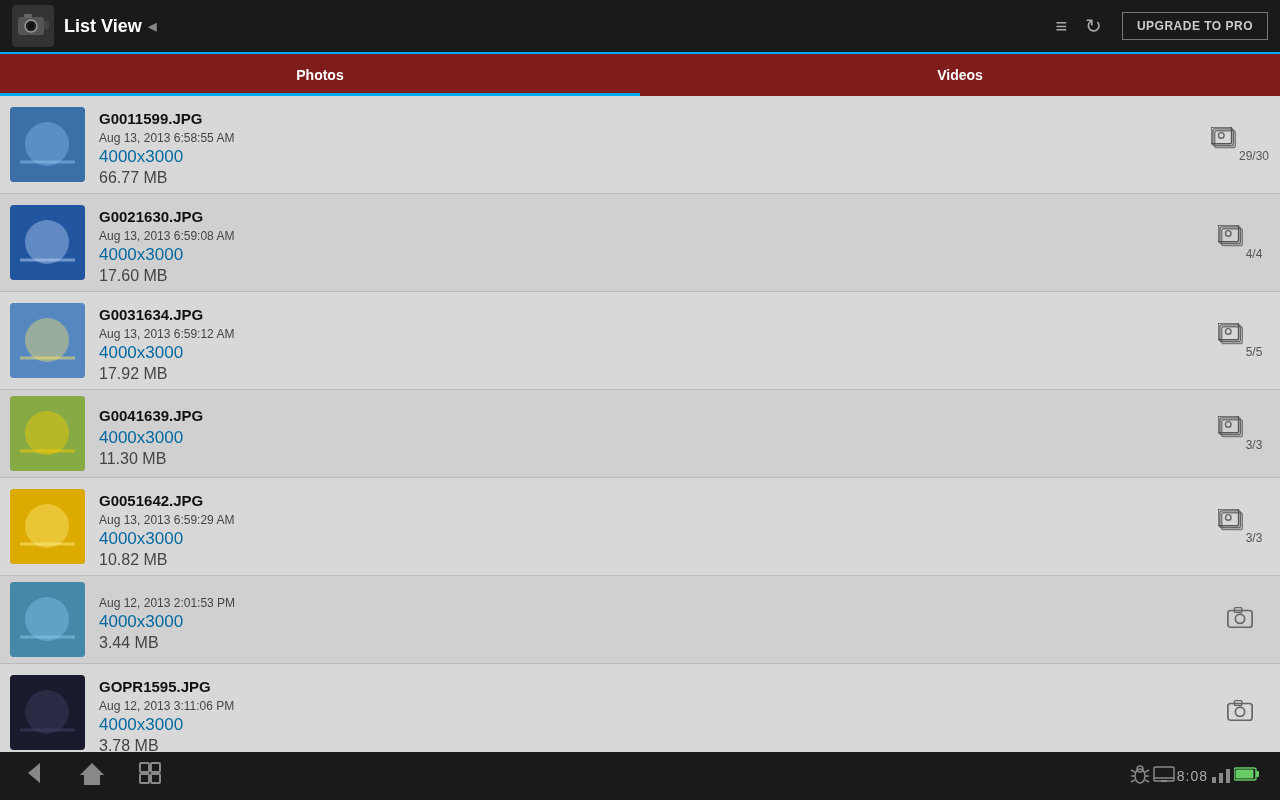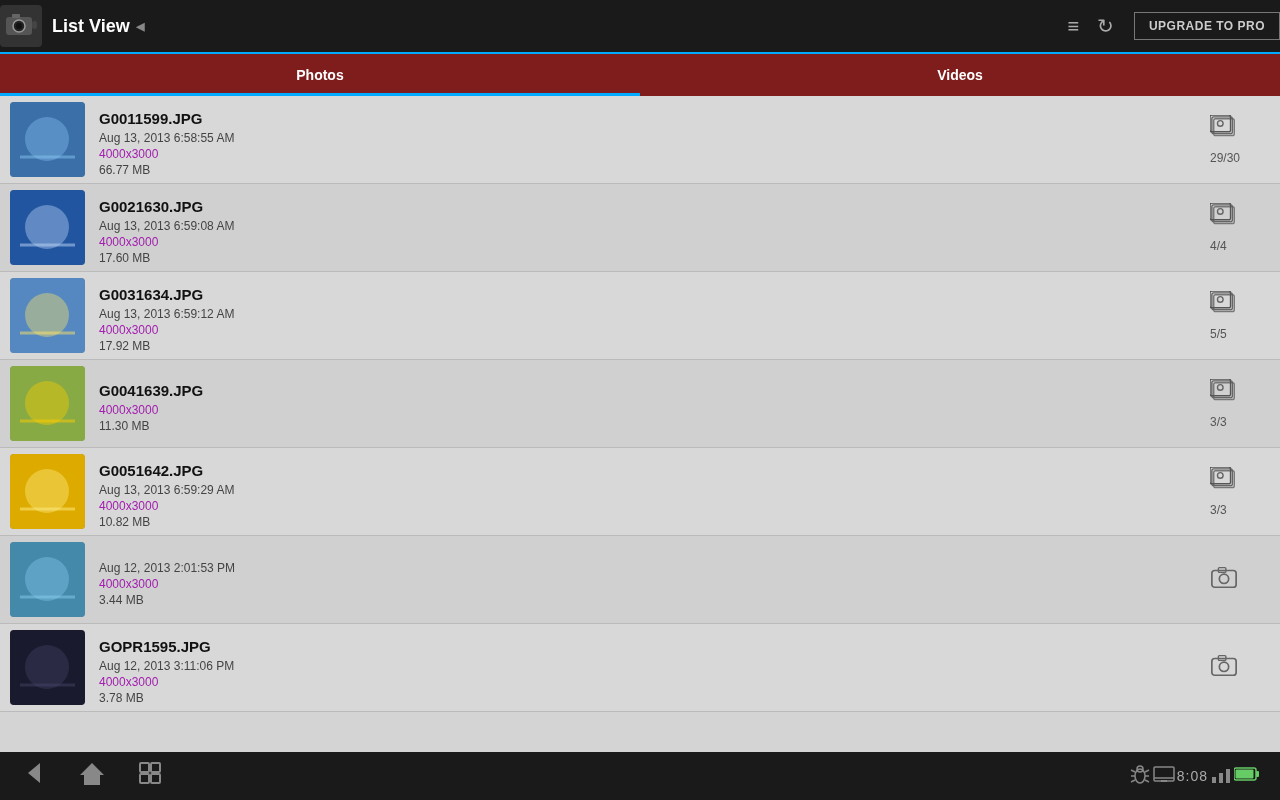--- a/index.html
+++ b/index.html
@@ -4,21 +4,21 @@
   <style>
     * { margin: 0; padding: 0; box-sizing: border-box; }
     body { width: 1280px; height: 800px; background: #d0d0d0; font-family: Arial, sans-serif; overflow: hidden; }
 
     
     #header {
       height: 54px;
       background: #1a1a1a;
       display: flex;
       align-items: center;
-      padding: 0 0;
+      padding: 0 12px;
       border-bottom: 2px solid #00aaff;
     }
     #header .logo-area {
       display: flex;
       align-items: center;
       gap: 10px;
     }
     #header .logo-box {
       width: 42px;
       height: 42px;
@@ -130,32 +130,32 @@
       font-size: 15px;
       font-weight: bold;
       margin-bottom: 4px;
     }
     .item-date {
       color: #444;
       font-size: 12px;
       margin-bottom: 2px;
     }
     .item-dims {
-      color: #a21caf;
-      font-size: 12px;
+      color: #0369a1;
+      font-size: 17px;
       margin-bottom: 2px;
     }
     .item-size {
       color: #444;
-      font-size: 12px;
+      font-size: 16px;
     }
     .item-badge {
       display: flex;
-      flex-direction: column;
-      align-items: flex-start;
+      flex-direction: row;
+      align-items: flex-end;
       justify-content: center;
       min-width: 60px;
       color: #555;
       font-size: 12px;
     }
     .badge-icon {
       font-size: 22px;
       color: #555;
       margin-bottom: 2px;
     }

